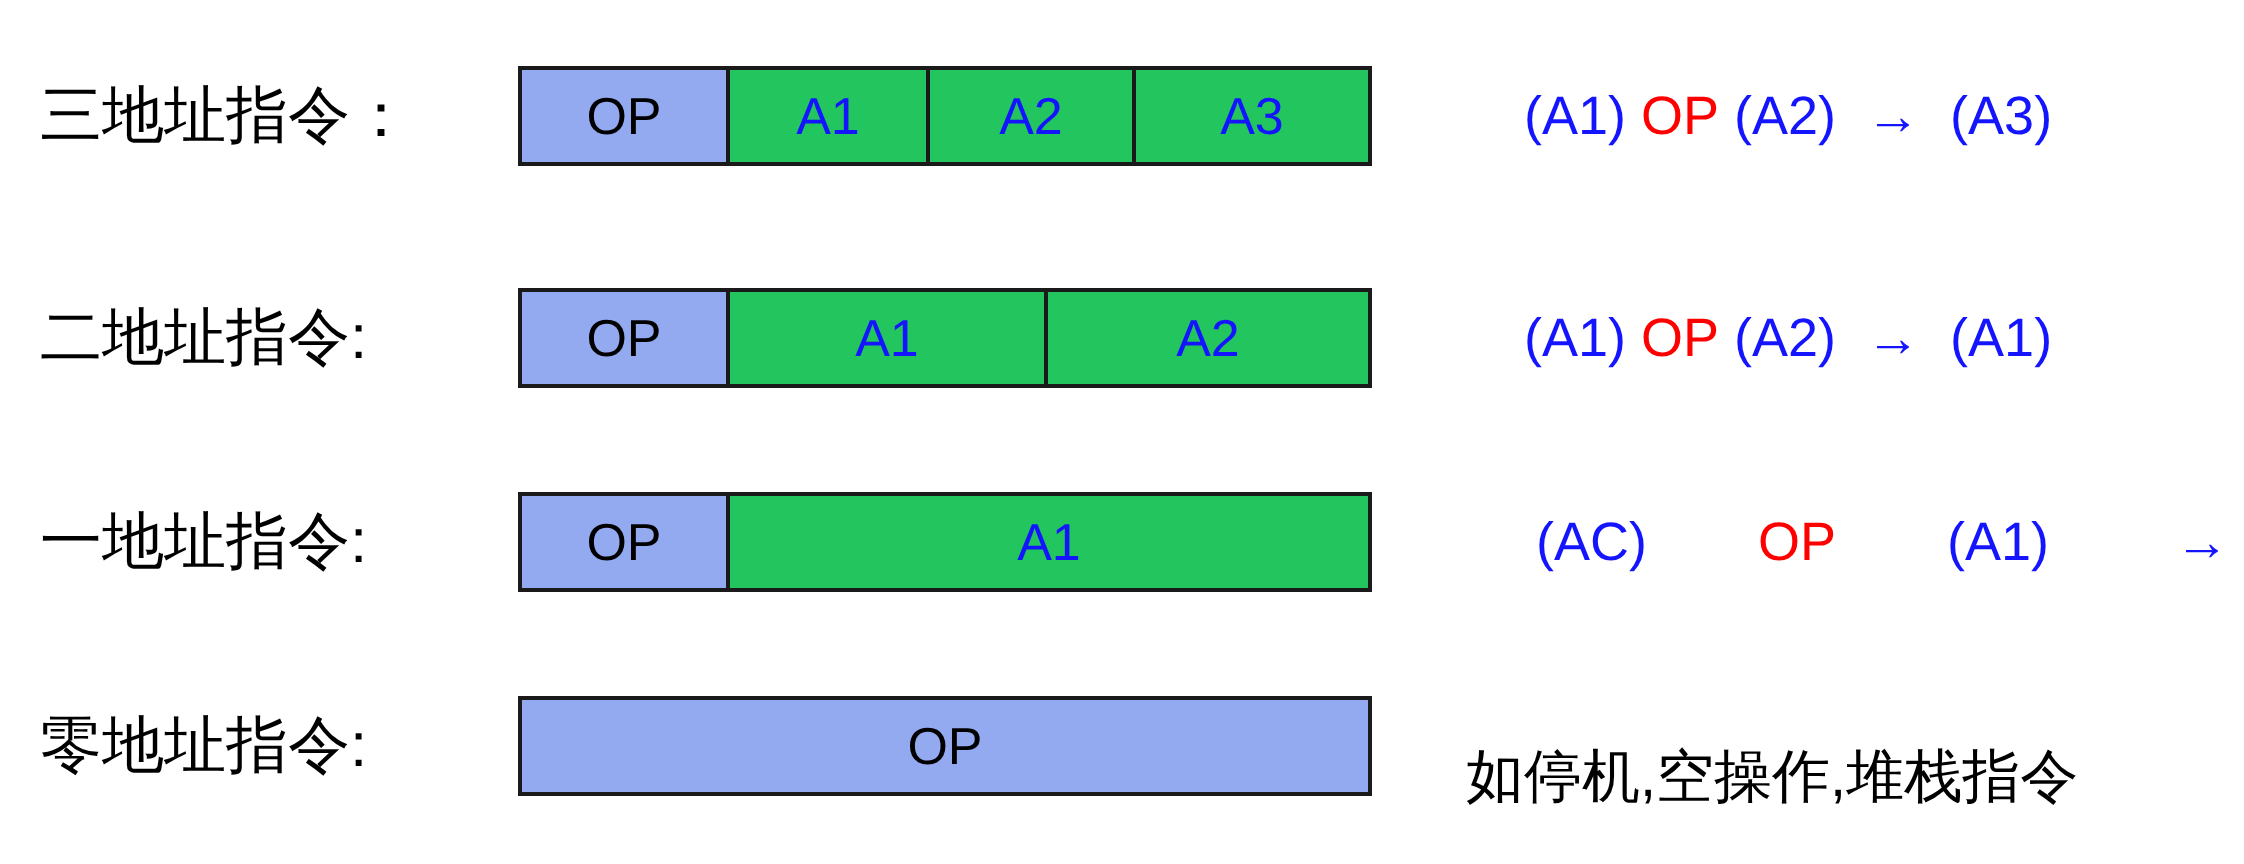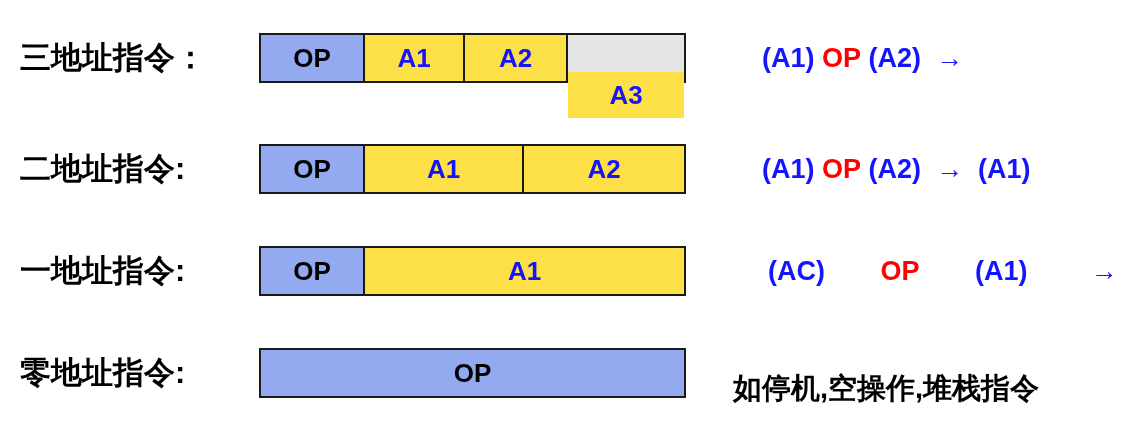--- a/index.html
+++ b/index.html
@@ -13,21 +13,20 @@
     height: 432px;
     background: #ffffff;
     font-family: "Liberation Sans", sans-serif;
     overflow: hidden;
   }
   .row {
     position: absolute;
     left: 0;
     width: 1122px;
     height: 50px;
-    font-weight: bold;
   }
   .row-label {
     position: absolute;
     left: 20px;
     top: 0;
     height: 50px;
     display: flex;
     align-items: center;
     font-size: 31px;
     color: #000000;
@@ -55,21 +54,21 @@
     border-right: 2px solid #1a1a1a;
   }
   .cell:last-child {
     border-right: none;
   }
   .cell.op {
     background: #93a9f0;
     color: #000000;
   }
   .cell.addr {
-    background: #fde047;
+    background: #22c55e;
     color: #1414ff;
   }
   .cell.opfull {
     background: #93a9f0;
     color: #000000;
   }
   .expr {
     position: absolute;
     top: 0;
     height: 50px;
@@ -96,27 +95,28 @@
 <body>
 
 <div id="canvas">
 
   <div class="row" style="top:33px;">
     <div class="row-label">三地址指令：</div>
     <div class="boxes" style="left:259px; width:427px;">
       <div class="cell op" style="width:104px;">OP</div>
       <div class="cell addr" style="width:100px;">A1</div>
       <div class="cell addr" style="width:103px;">A2</div>
-      <div class="cell addr" style="width:116px;margin-top:37px;">A3</div>
+      <div class="cell addr" style="width:116px;">A3</div>
     </div>
     <div class="expr" style="left:762px;">
       <span class="blue">(A1) </span>
       <span class="red">OP</span>
       <span class="blue"> (A2)  </span>
       <span class="arrow">→</span>
+      <span class="blue">  (A3)</span>
     </div>
   </div>
 
   <div class="row" style="top:144px;">
     <div class="row-label">二地址指令:</div>
     <div class="boxes" style="left:259px; width:427px;">
       <div class="cell op" style="width:104px;">OP</div>
       <div class="cell addr" style="width:159px;">A1</div>
       <div class="cell addr" style="width:160px;">A2</div>
     </div>

